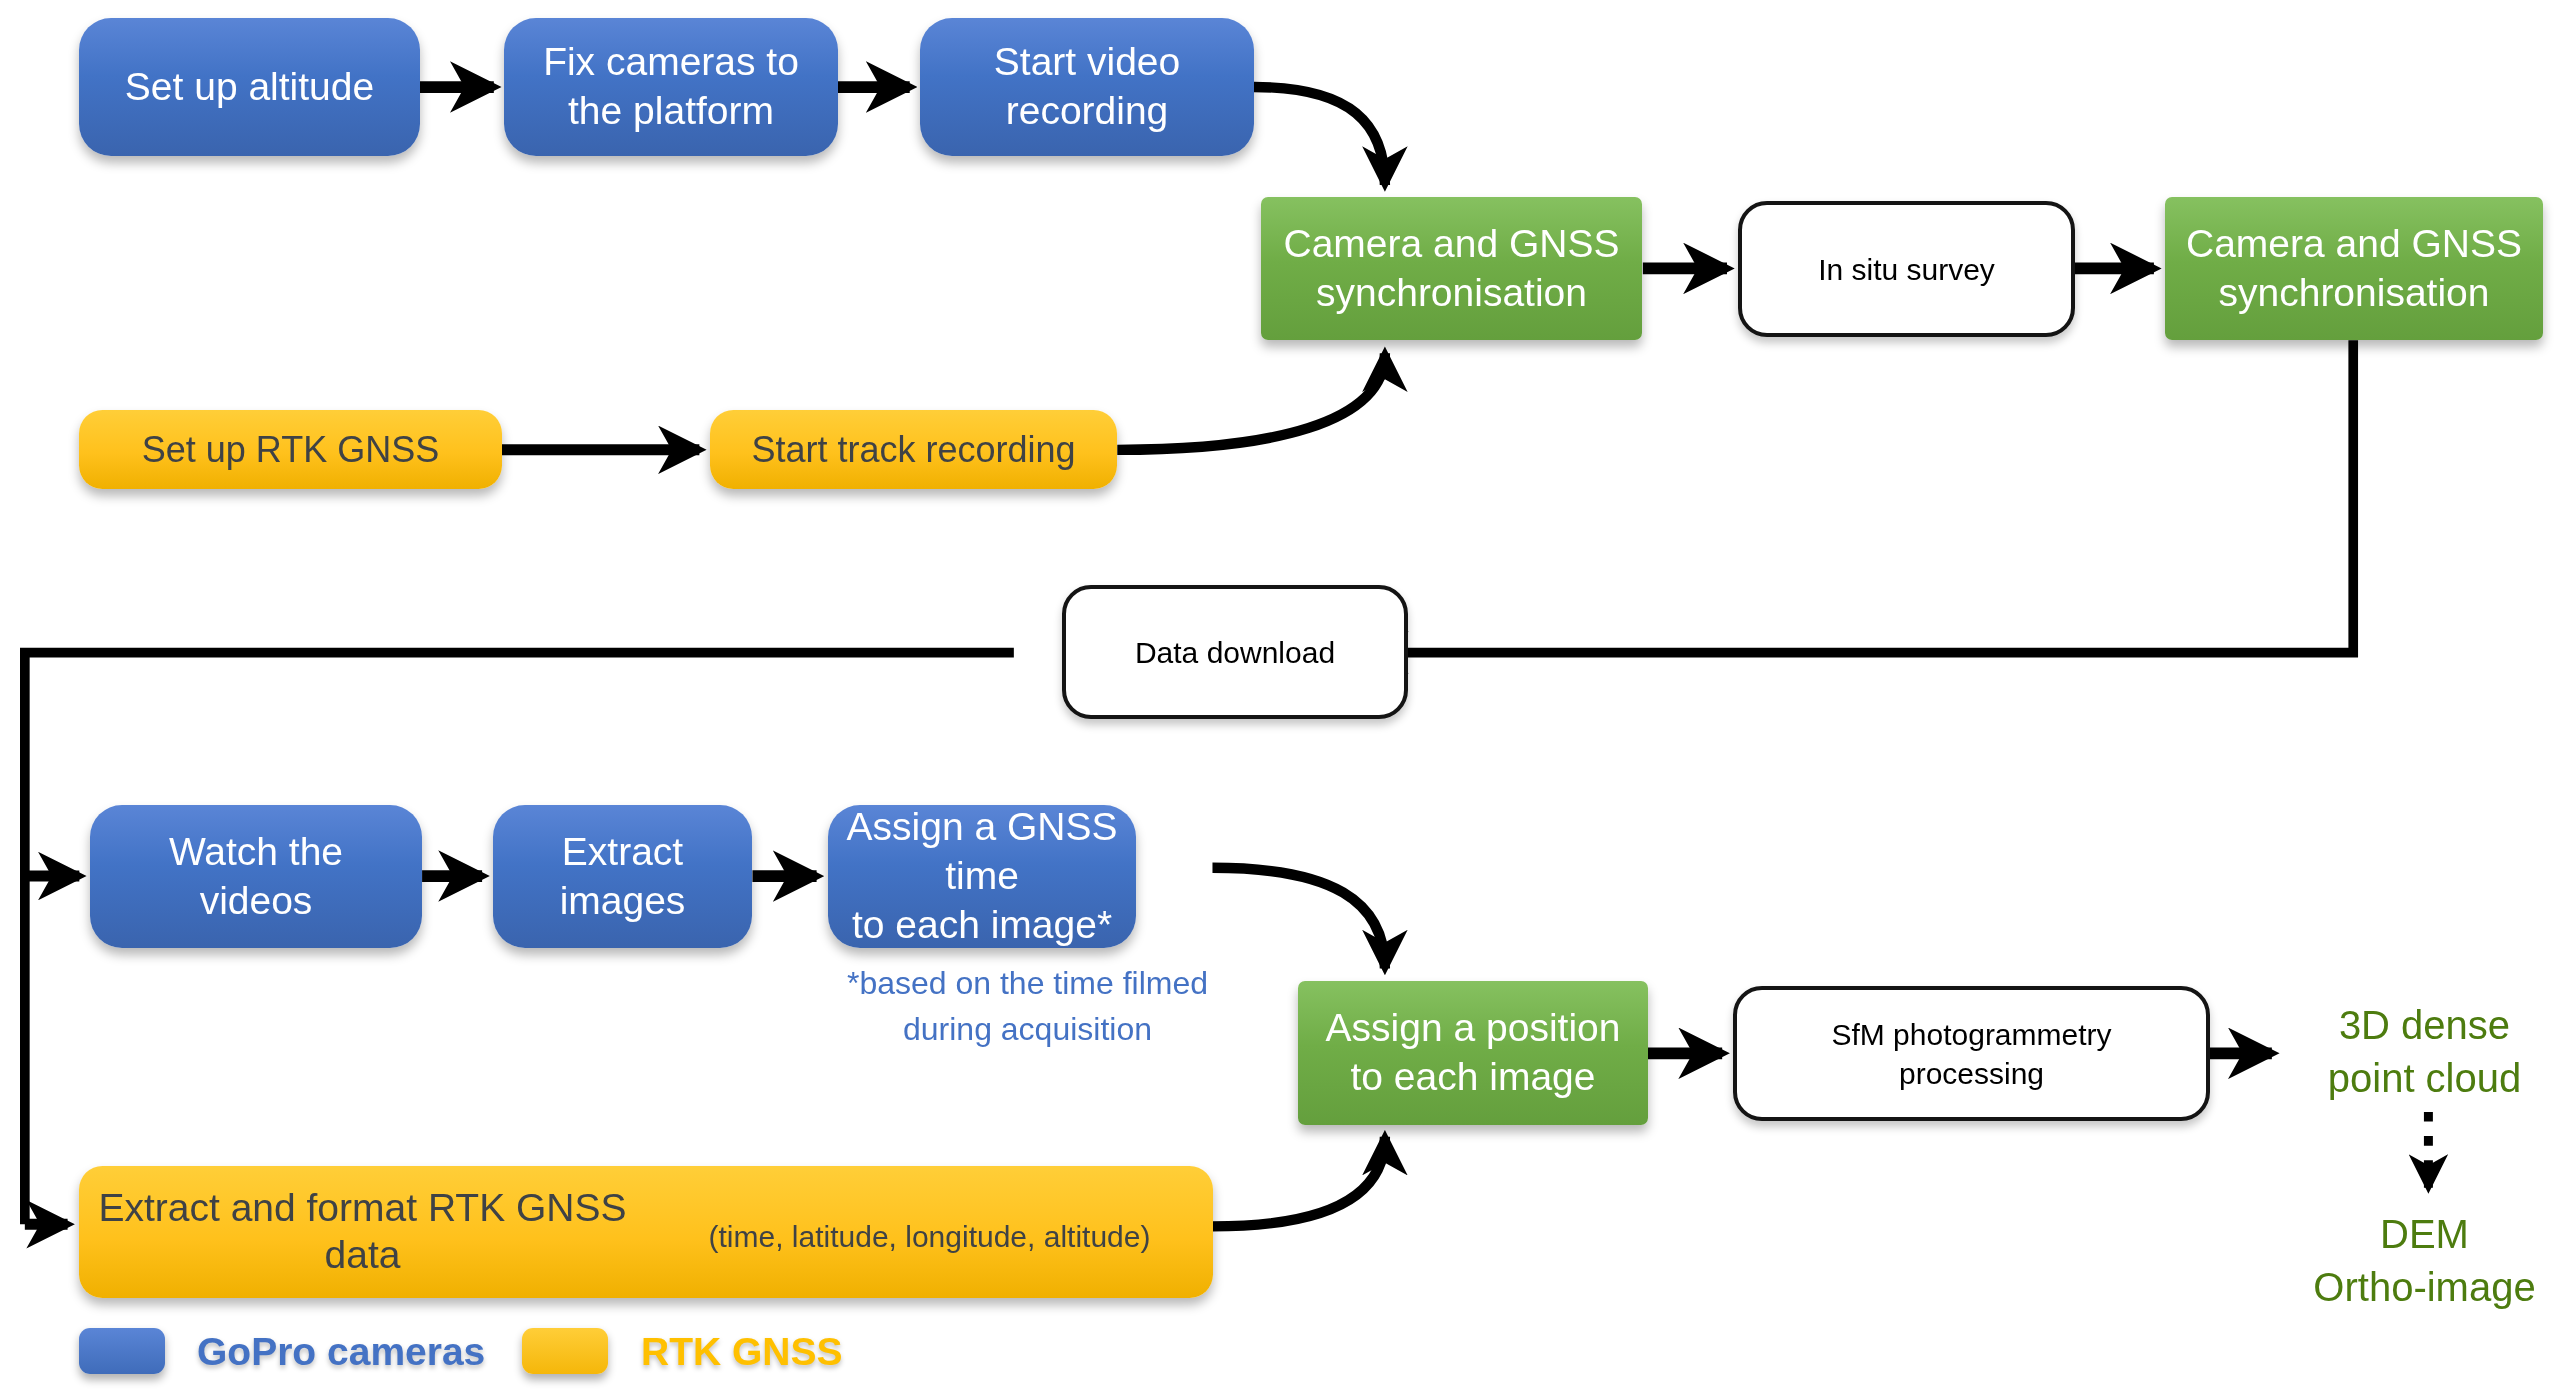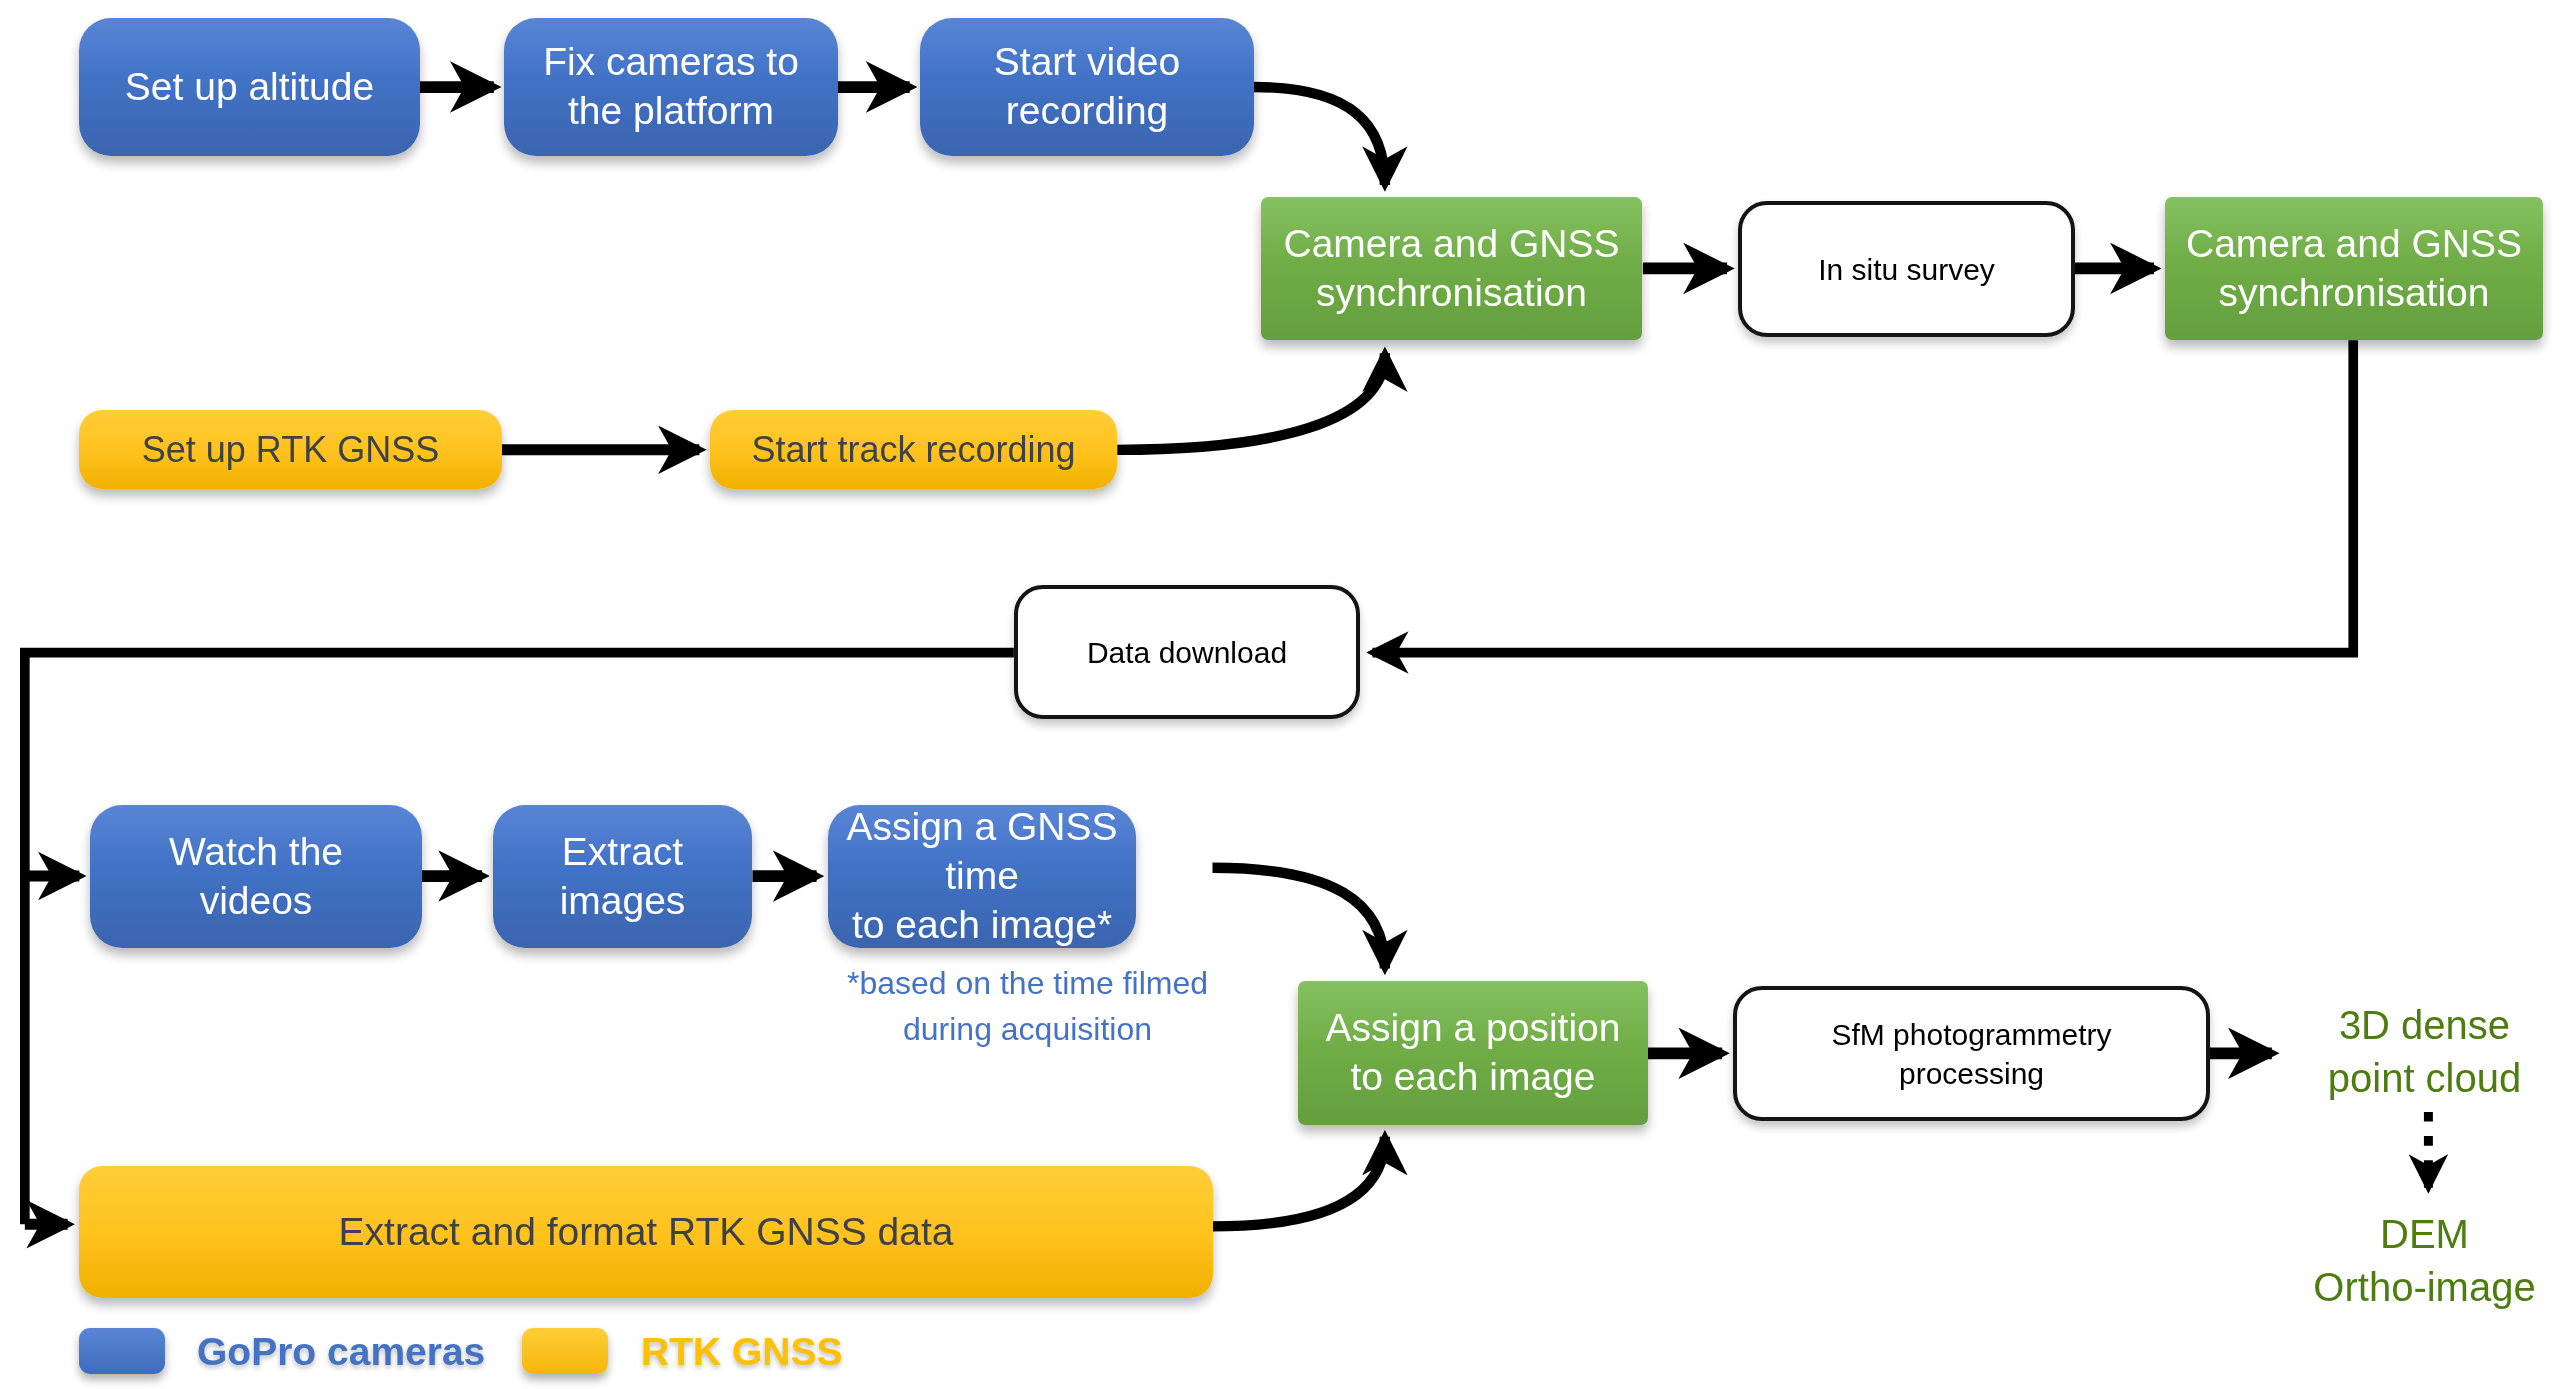--- a/index.html
+++ b/index.html
@@ -148,21 +148,21 @@
 synchronisation</span>
   </div>
 
   <div class="node yellow" style="left:79px; top:410px; width:423px; height:79px;">
     <span>Set up RTK GNSS</span>
   </div>
   <div class="node yellow" style="left:710px; top:410px; width:407px; height:79px;">
     <span>Start track recording</span>
   </div>
 
-  <div class="node white" style="left:1014px; top:585px; width:346px; height:134px;">
+  <div class="node white" style="left:1062px; top:585px; width:346px; height:134px;">
     <span>Data download</span>
   </div>
 
   <div class="node blue" style="left:90px; top:805px; width:332px; height:143px;">
     <span>Watch the
 videos</span>
   </div>
   <div class="node blue" style="left:493px; top:805px; width:259px; height:143px;">
     <span>Extract
 images</span>
@@ -184,20 +184,21 @@
 processing</span>
   </div>
 
   <div class="plain-output" style="left:2283px; top:999px; width:283px;">3D dense
 point cloud</div>
   <div class="plain-output" style="left:2283px; top:1208px; width:283px;">DEM
 Ortho-image</div>
 
   <div class="node yellow yellow-big" style="left:79px; top:1166px; width:1134px; height:132px;">
     <span class="title">Extract and format RTK GNSS data</span>
+    <span class="subtitle">(time, latitude, longitude, altitude)</span>
   </div>
 
   <div class="legend-swatch blue-sw" style="left:79px; top:1328px;"></div>
   <div class="legend-label blue-t" style="left:197px; top:1330px;">GoPro cameras</div>
   <div class="legend-swatch yellow-sw" style="left:522px; top:1328px;"></div>
   <div class="legend-label yellow-t" style="left:641px; top:1330px;">RTK GNSS</div>
 
 </div>
 
 

